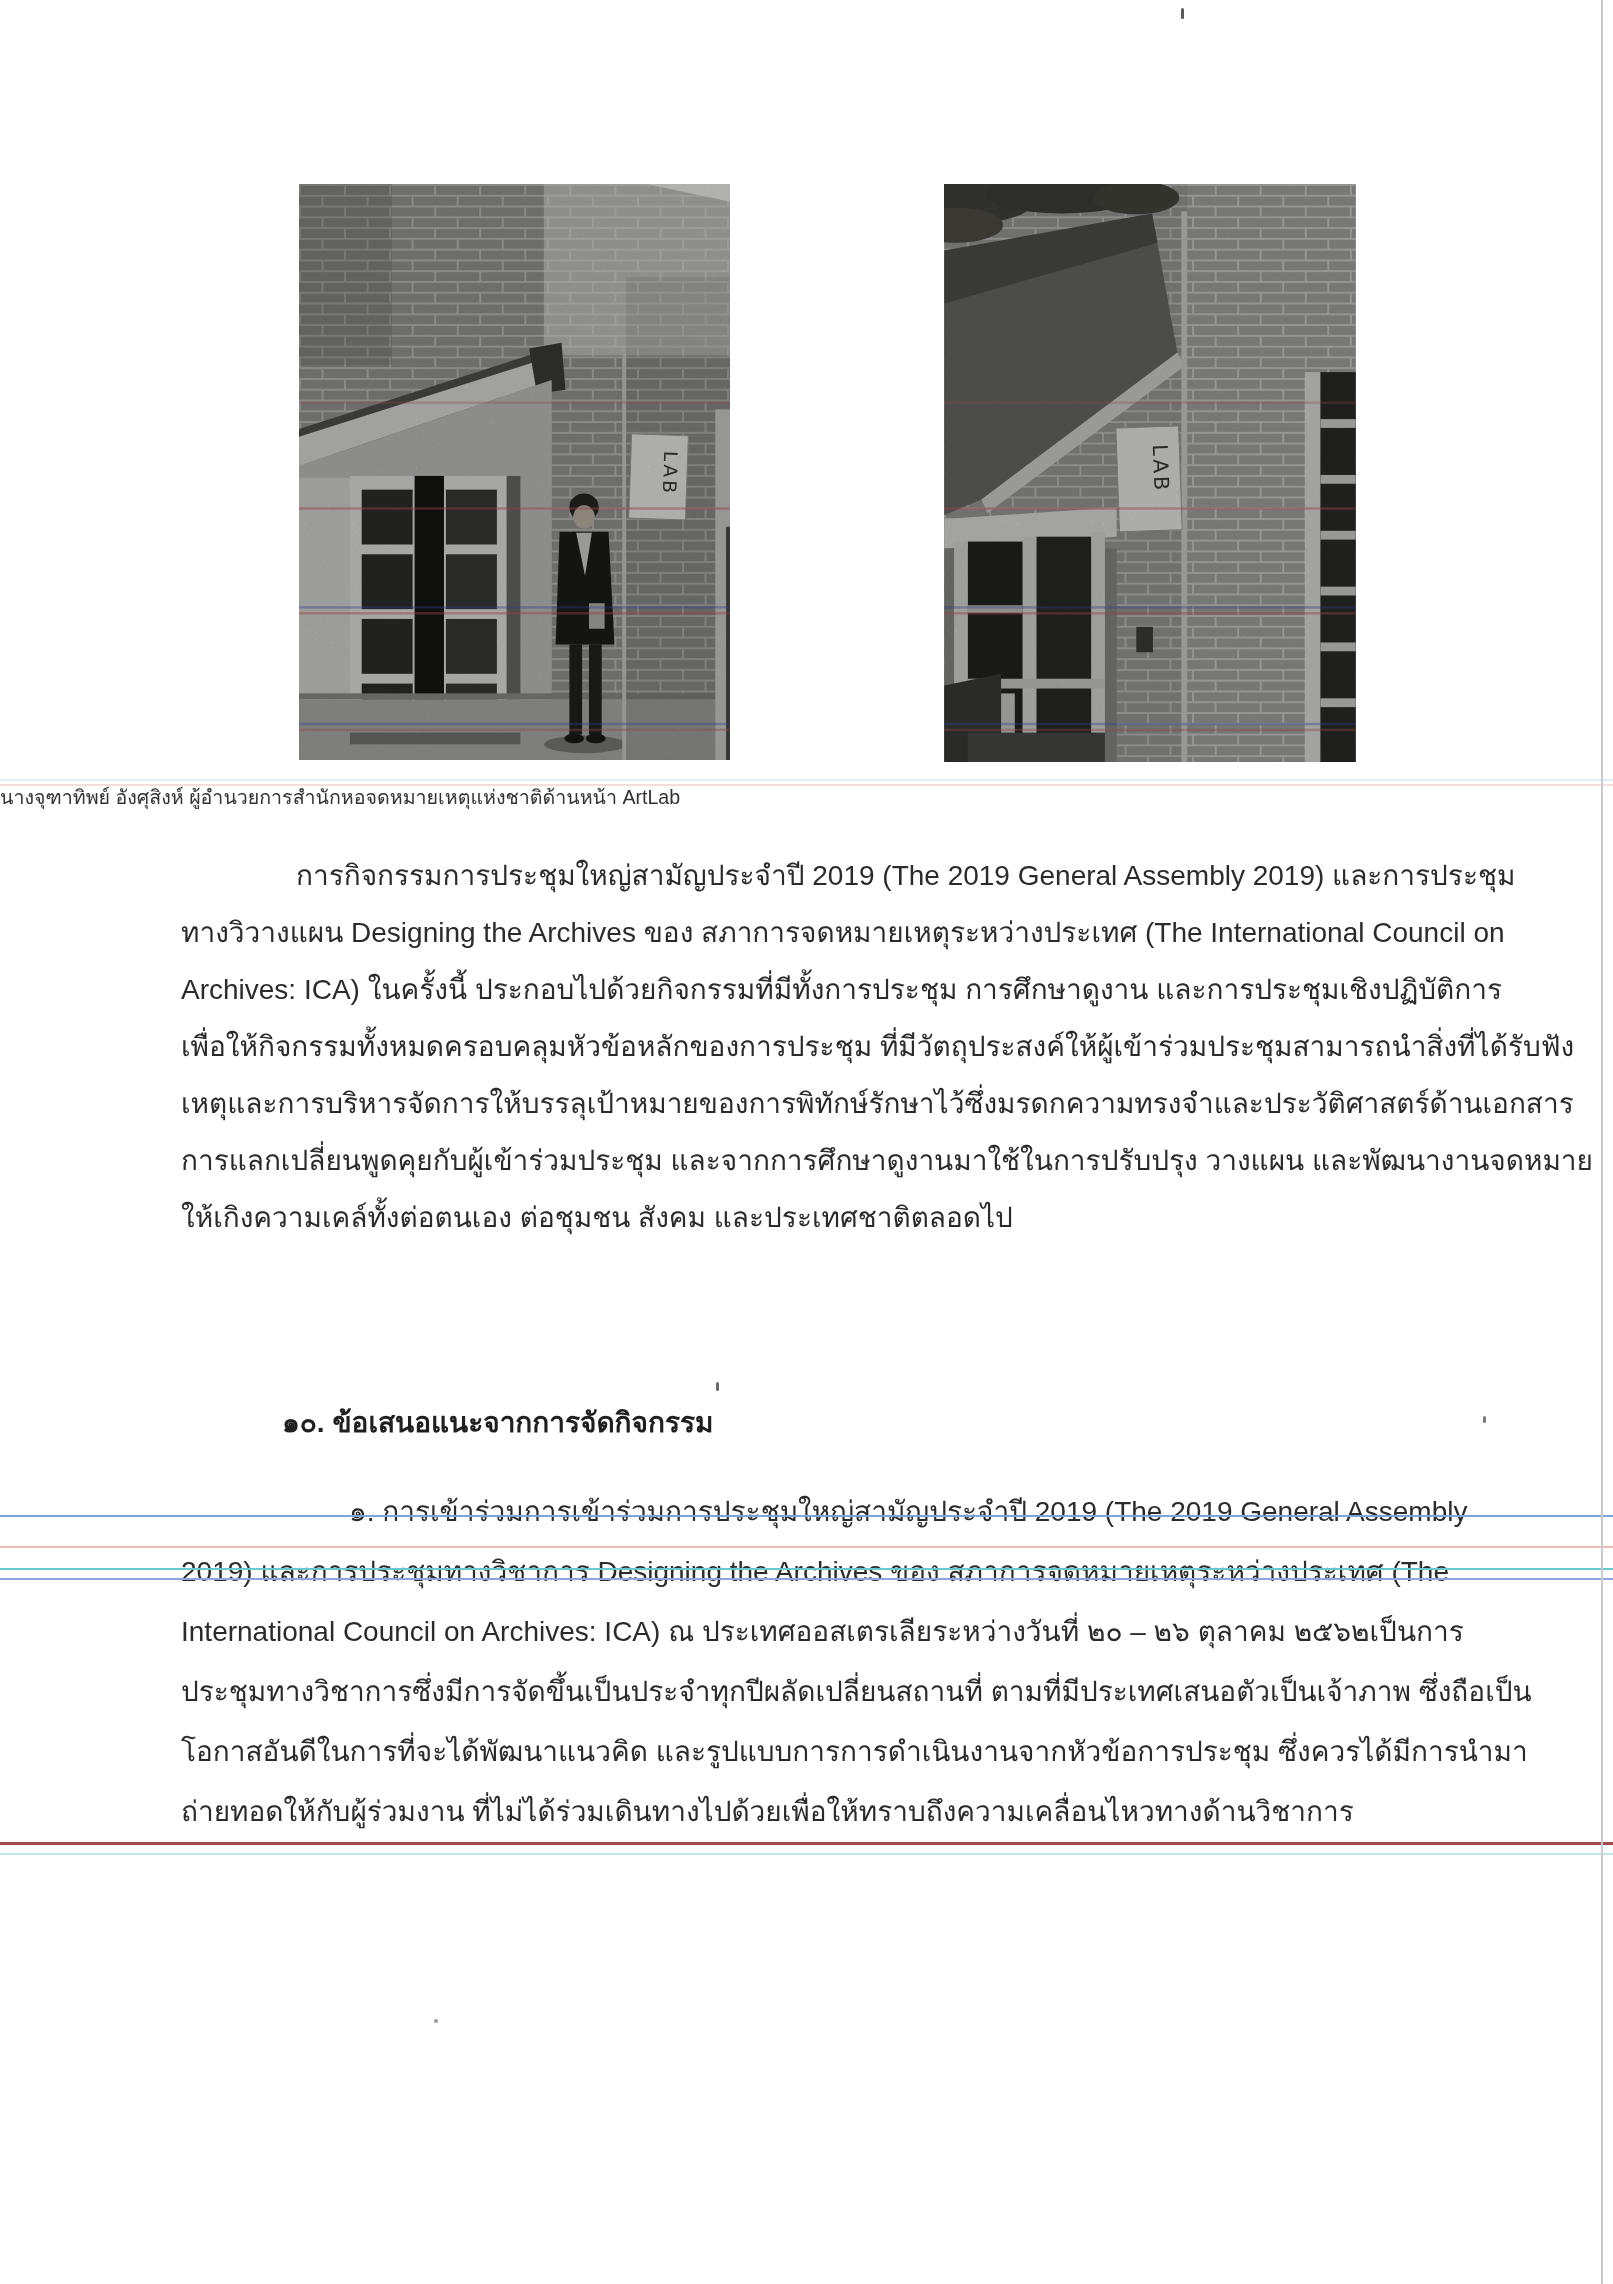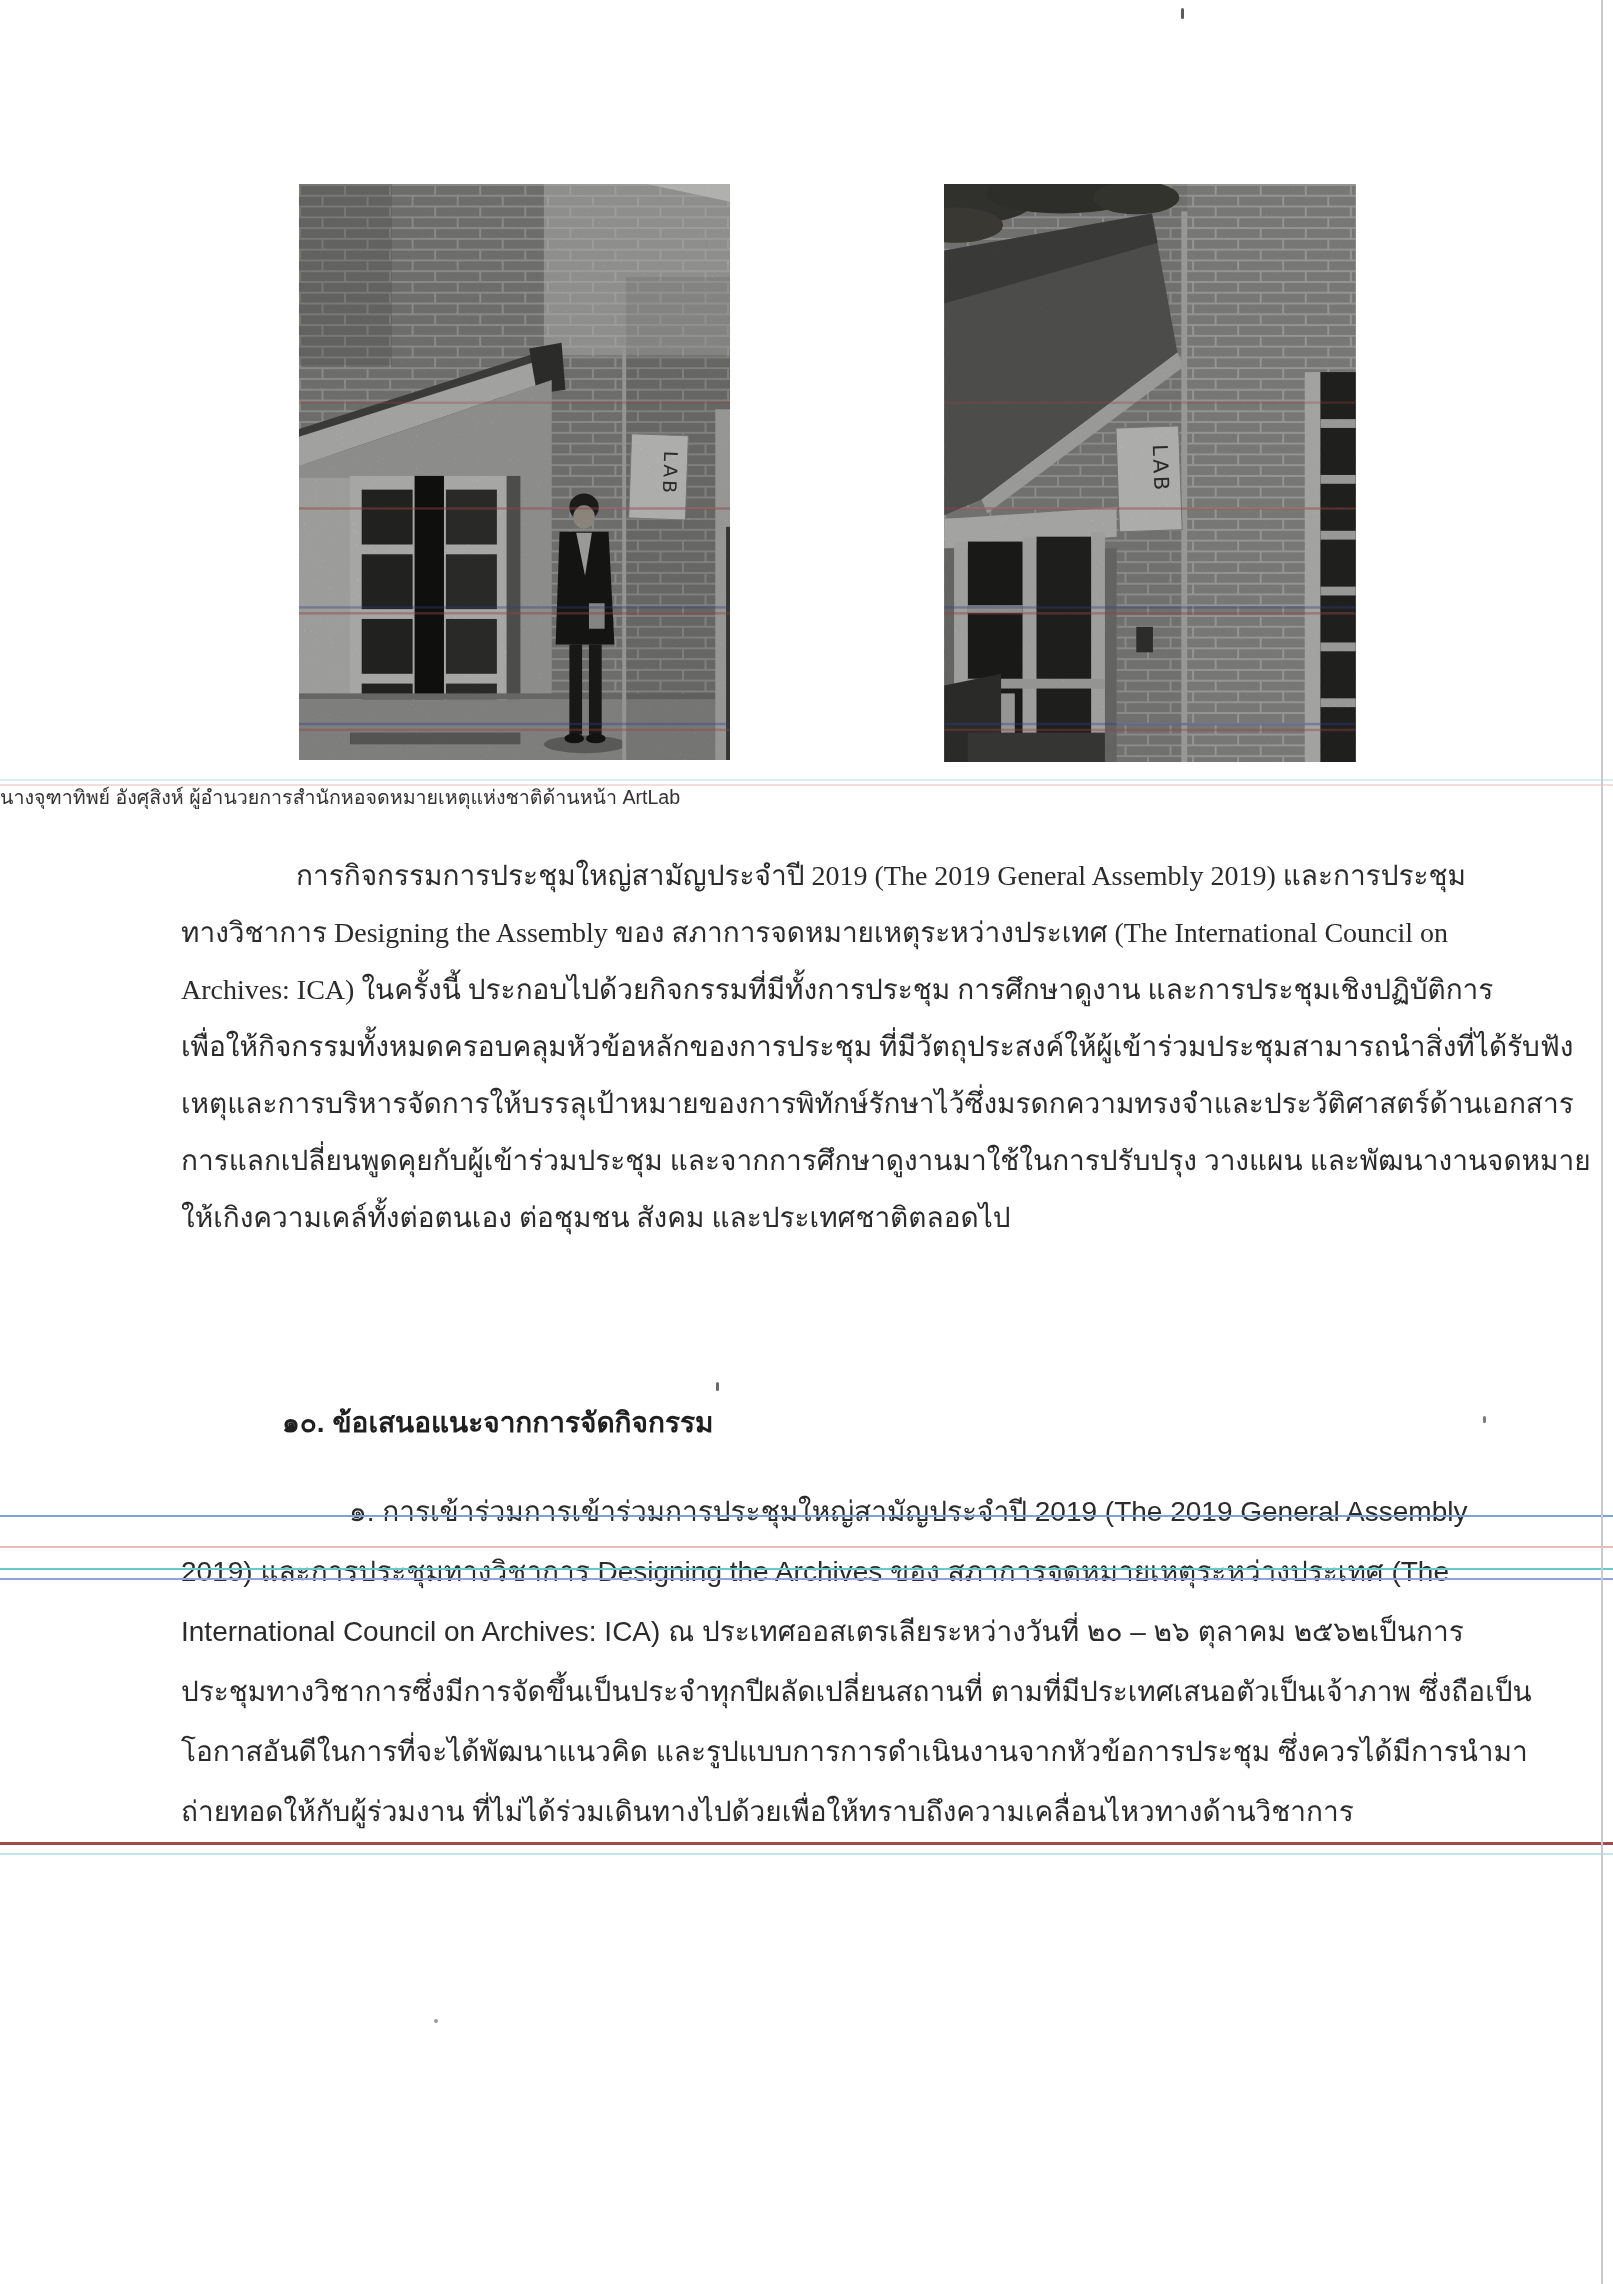--- a/index.html
+++ b/index.html
@@ -191,23 +191,23 @@
         <rect x="0" y="437" width="420" height="2.5" fill="rgba(205,95,95,0.45)"></rect>
         <rect x="0" y="550" width="420" height="2.5" fill="rgba(70,85,200,0.38)"></rect>
         <rect x="0" y="556" width="420" height="2.5" fill="rgba(205,95,95,0.40)"></rect>
       </g>
       <rect x="0" y="0" width="420" height="590" filter="url(#grainB)" opacity="0.28"></rect>
     </svg>
   </div>
 
   <div class="caption">นางจุฑาทิพย์ อังศุสิงห์ ผู้อำนวยการสำนักหอจดหมายเหตุแห่งชาติด้านหน้า ArtLab</div>
 
-  <div class="body-par" style="top:847px;font-family:Liberation Serif, serif;">
+  <div class="body-par" style="top:847px;">
     <div class="pline indent1">การกิจกรรมการประชุมใหญ่สามัญประจำปี 2019 (The 2019 General Assembly 2019) และการประชุม</div>
-    <div class="pline">ทางวิชาการ Designing the Assembly ของ สภาการจดหมายเหตุระหว่างประเทศ (The International Council on</div>
+    <div class="pline">ทางวิวางแผน Designing the Archives ของ สภาการจดหมายเหตุระหว่างประเทศ (The International Council on</div>
     <div class="pline">Archives: ICA) ในครั้งนี้ ประกอบไปด้วยกิจกรรมที่มีทั้งการประชุม การศึกษาดูงาน และการประชุมเชิงปฏิบัติการ</div>
     <div class="pline">เพื่อให้กิจกรรมทั้งหมดครอบคลุมหัวข้อหลักของการประชุม ที่มีวัตถุประสงค์ให้ผู้เข้าร่วมประชุมสามารถนำสิ่งที่ได้รับฟัง</div>
     <div class="pline">เหตุและการบริหารจัดการให้บรรลุเป้าหมายของการพิทักษ์รักษาไว้ซึ่งมรดกความทรงจำและประวัติศาสตร์ด้านเอกสาร</div>
     <div class="pline">การแลกเปลี่ยนพูดคุยกับผู้เข้าร่วมประชุม และจากการศึกษาดูงานมาใช้ในการปรับปรุง วางแผน และพัฒนางานจดหมาย</div>
     <div class="pline">ให้เกิงความเคล์ทั้งต่อตนเอง ต่อชุมชน สังคม และประเทศชาติตลอดไป</div>
   </div>
 
   <div class="section-heading">๑๐. ข้อเสนอแนะจากการจัดกิจกรรม</div>
 
   <div class="body-par p2" style="top:1482px;">

